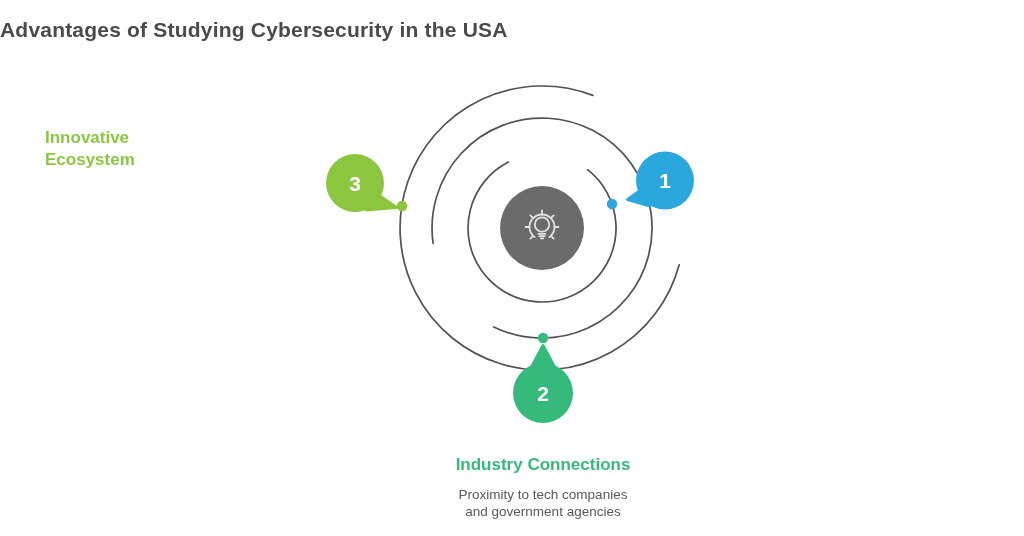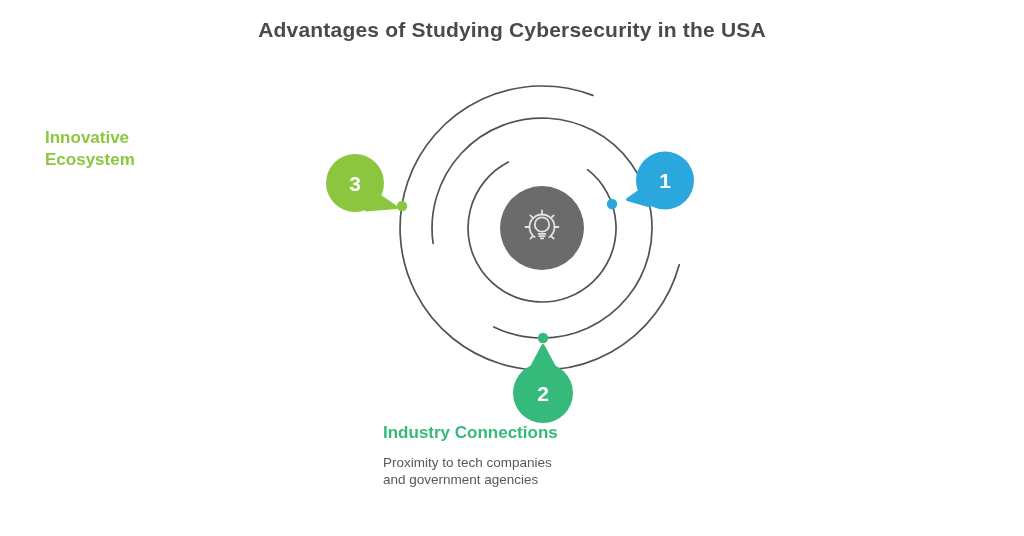--- a/index.html
+++ b/index.html
@@ -1,34 +1,34 @@
 <!DOCTYPE html>
 <html><head>
 <meta charset="utf-8">
 <style>
   html,body{margin:0;padding:0;background:#ffffff;}
   .canvas{
     position:relative;width:1024px;height:536px;background:#ffffff;
     font-family:"Liberation Sans",sans-serif;overflow:hidden;
   }
   .page-title{
-    position:absolute;top:18px;left:0;width:1024px;text-align:center;
+    position:absolute;top:18px;left:0;width:1024px;text-align:left;
     font-size:21px;font-weight:bold;color:#4a4a4a;letter-spacing:.2px;
   }
   .diagram-svg{position:absolute;left:0;top:0;}
   .label-block{position:absolute;}
   .label-heading{
     font-size:17px;font-weight:bold;line-height:22px;white-space:pre-line;
   }
   .label-desc{
     font-size:13.5px;color:#58585a;line-height:17px;white-space:pre-line;margin-top:10px;
   }
   .block-left{right:719px;top:127px;width:260px;}
   .block-right{left:720px;top:138px;text-align:left;width:220px;}
-  .block-bottom{left:383px;top:422px;text-align:left;width:320px;}
+  .block-bottom{left:383px;top:454px;text-align:center;width:320px;}
   .heading-blue{color:#2aa8de;}
   .heading-lime{color:#8cc63f;}
   .heading-green{color:#35ba7c;}
   .ring{fill:none;stroke:#515156;stroke-width:1.7;stroke-linecap:round;}
   .bubble-num{
     font-family:"Liberation Sans",sans-serif;font-size:21px;font-weight:bold;
     fill:#ffffff;text-anchor:middle;
   }
   .icon-stroke{fill:none;stroke:#e2e2e2;stroke-width:1.8;stroke-linecap:round;stroke-linejoin:round;}
 </style>

